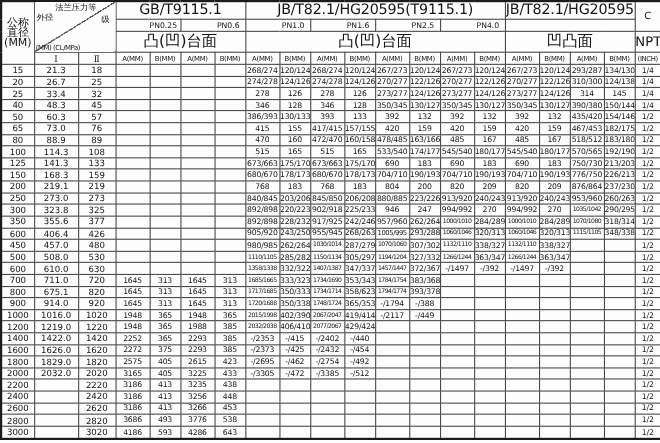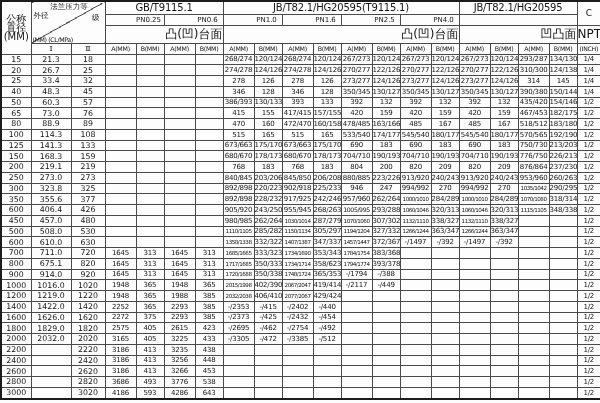--- a/index.html
+++ b/index.html
@@ -6,23 +6,23 @@
   .wrap{width:600px;height:403px;background:#fcfcfc;overflow:hidden;}
   table{border-collapse:collapse;table-layout:fixed;width:600px;height:400px;
         font-family:"DejaVu Sans",sans-serif;color:#141414;border:2px solid #1c1c1c;}
   th,td{border:1px solid #4a4a4a;padding:0;text-align:center;vertical-align:middle;
         overflow:hidden;white-space:nowrap;font-weight:normal;background:#fdfdfd;}
   thead th{font-size:7.5px;}
   thead tr.r1{height:13px;}
   thead tr.r2{height:11px;}
   thead tr.r3{height:11px;}
   thead tr.r4{height:11px;}
-  th.std{font-size:10px;letter-spacing:-0.2px;}
+  th.std{font-size:13px;letter-spacing:-0.2px;}
   th.pn{font-size:7px;padding-left:28px;}
-  th.face{font-size:12px;text-align:right;}
+  th.face{font-size:14px;}
   th.ab{font-size:6.3px;letter-spacing:-0.3px;}
   th.cc{font-size:9px;}
   th.npt{font-size:12px;}
   th.inch{font-size:6.2px;letter-spacing:-0.3px;}
   th.rom{font-size:8px;font-family:"DejaVu Serif",serif;}
   th.dnh{font-size:10px;}
   th.dnh div{line-height:9px;}
   th.diag{position:relative;padding:0;
     background:linear-gradient(to bottom right,#fdfdfd 49.3%,#4a4a4a 49.3%,#4a4a4a 50.7%,#fdfdfd 50.7%);}
   .diag span{position:absolute;font-size:7.5px;}

